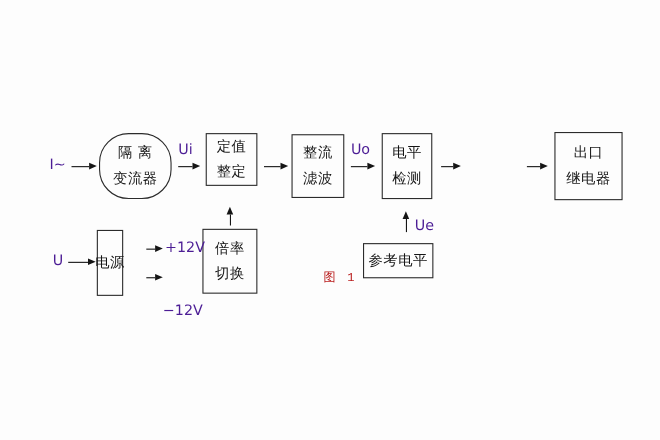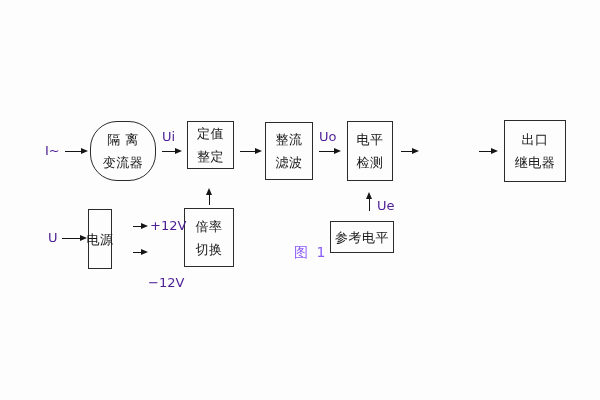--- a/index.html
+++ b/index.html
@@ -10,21 +10,21 @@
   #diagram{position:relative;width:600px;height:400px;background:#fdfdfd;}
   .block{
     position:absolute;border:1px solid #2b2b2b;background:#fdfdfd;
     display:flex;flex-direction:column;align-items:center;justify-content:center;
     font-size:13px;line-height:23px;color:#151515;letter-spacing:0.5px;
     box-sizing:border-box;text-align:center;white-space:nowrap;
   }
   .siglabel{
     position:absolute;font-size:13px;color:#4c1d95;white-space:nowrap;line-height:14px;text-align:right;
   }
-  .caption{position:absolute;font-size:14px;color:#8b5cf6;letter-spacing:2px;}
+  .caption{position:absolute;font-size:11px;color:#b91c1c;letter-spacing:2px;font-family:Liberation Mono, monospace;}
   .harrow{position:absolute;height:0;border-top:1.4px solid #151515;}
   .harrow::after{
     content:"";position:absolute;right:-7px;top:-4.4px;width:0;height:0;
     border-left:7px solid #151515;border-top:3.5px solid transparent;border-bottom:3.5px solid transparent;
   }
   .varrow{position:absolute;width:0;border-left:1.4px solid #151515;}
   .varrow::after{
     content:"";position:absolute;top:-7px;left:-4.4px;width:0;height:0;
     border-bottom:7px solid #151515;border-left:3.5px solid transparent;border-right:3.5px solid transparent;
   }

